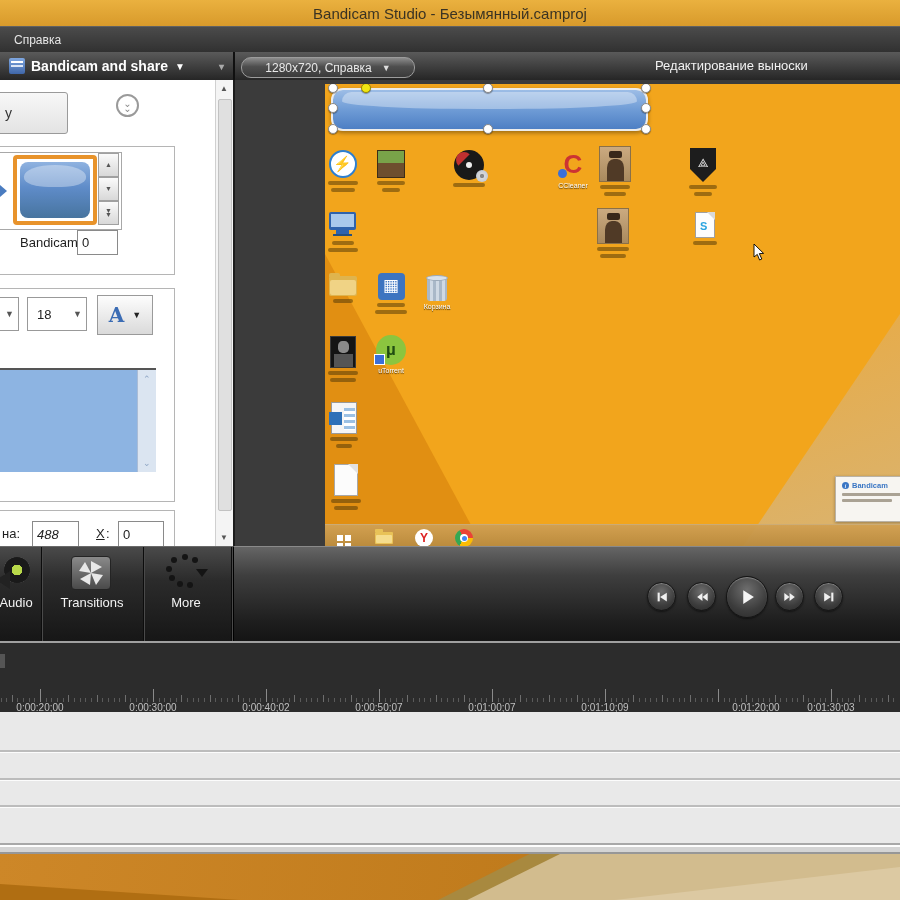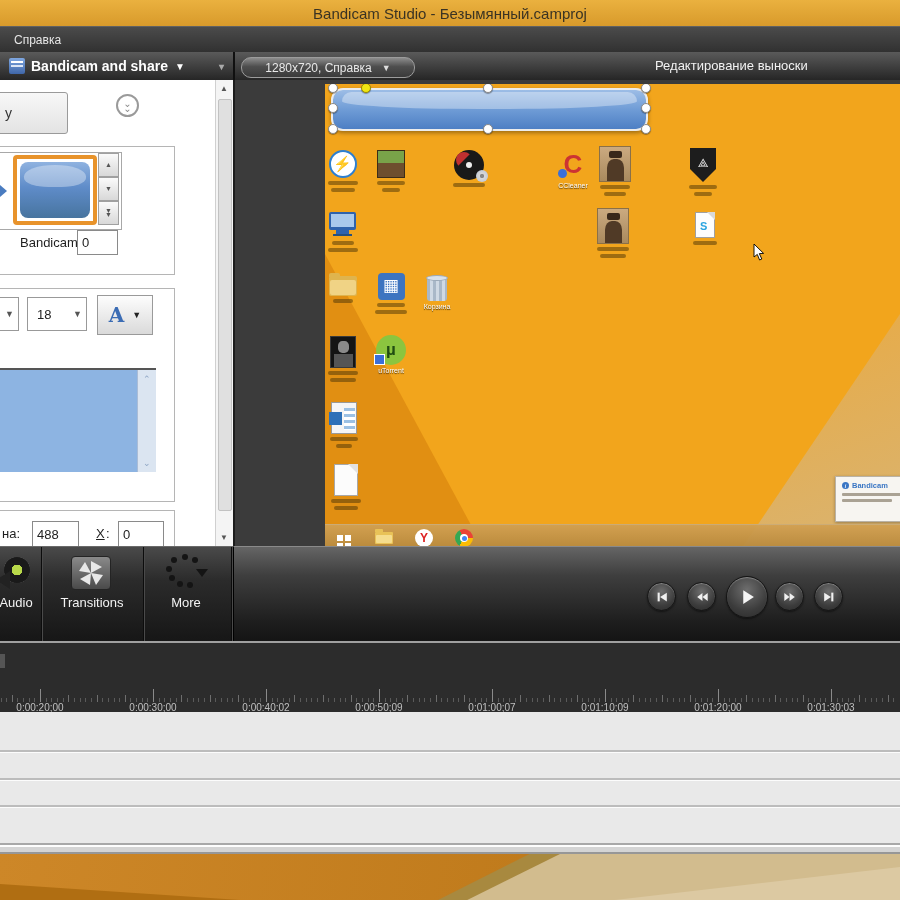--- a/index.html
+++ b/index.html
@@ -278,21 +278,21 @@
     </div>
     <div class="abs txtarea">
       <div class="txt-sb">
         <span style="top:4px">⌃</span>
         <span style="bottom:4px">⌄</span>
       </div>
     </div>
 
     <div class="abs gbox gb3"></div>
     <span class="abs lbl" style="left:2px;top:446px">на:</span>
-    <input class="abs inp" style="left: 32px; top: 441px; width: 47px; height: 26px;" value="488">
+    <input class="abs inp" style="left: 32px; top: 441px; width: 47px; height: 26px; font-style: italic;" value="488">
     <span class="abs lbl" style="left:96px;top:446px;text-decoration:underline">X</span>
     <span class="abs lbl" style="left:106px;top:446px">:</span>
     <input class="abs inp" style="left: 118px; top: 441px; width: 46px; height: 26px;" value="0">
 
     <div class="abs vsb">
       <span class="up">▲</span>
       <div class="thumb"></div>
       <span class="dn">▼</span>
     </div>
   </div>
@@ -651,24 +651,24 @@
         <div class="tick minor" style="left: 870.6px; height: 4px;"></div>
         <div class="tick minor" style="left: 876.25px; height: 4px;"></div>
         <div class="tick minor" style="left: 881.9px; height: 4px;"></div>
         <div class="tick mid" style="left: 887.55px; height: 7px;"></div>
         <div class="tick minor" style="left: 893.2px; height: 4px;"></div>
       </div>
     <div class="rlabels">
       <span class="rlab" style="left:40px">0:00:20;00</span>
       <span class="rlab" style="left:153px">0:00:30;00</span>
       <span class="rlab" style="left:266px">0:00:40;02</span>
-      <span class="rlab" style="left:379px">0:00:50;09</span>
+      <span class="rlab" style="left:379px">0:00:50;07</span>
       <span class="rlab" style="left:492px">0:01:00;07</span>
       <span class="rlab" style="left:605px">0:01:10;09</span>
-      <span class="rlab" style="left:718px">0:01:20;00</span>
+      <span class="rlab" style="left:756px">0:01:20;00</span>
       <span class="rlab" style="left:831px">0:01:30;03</span>
     </div>
   </div>
 
   <div class="abs tracks">
     <div class="trline" style="top:38px;height:2px;background:#bcbcbc"></div>
     <div class="trline" style="top:40px;height:1px;background:#fcfcfc"></div>
     <div class="trline" style="top:66px;height:2px;background:#bcbcbc"></div>
     <div class="trline" style="top:68px;height:1px;background:#fcfcfc"></div>
     <div class="trline" style="top:93px;height:2px;background:#bcbcbc"></div>

